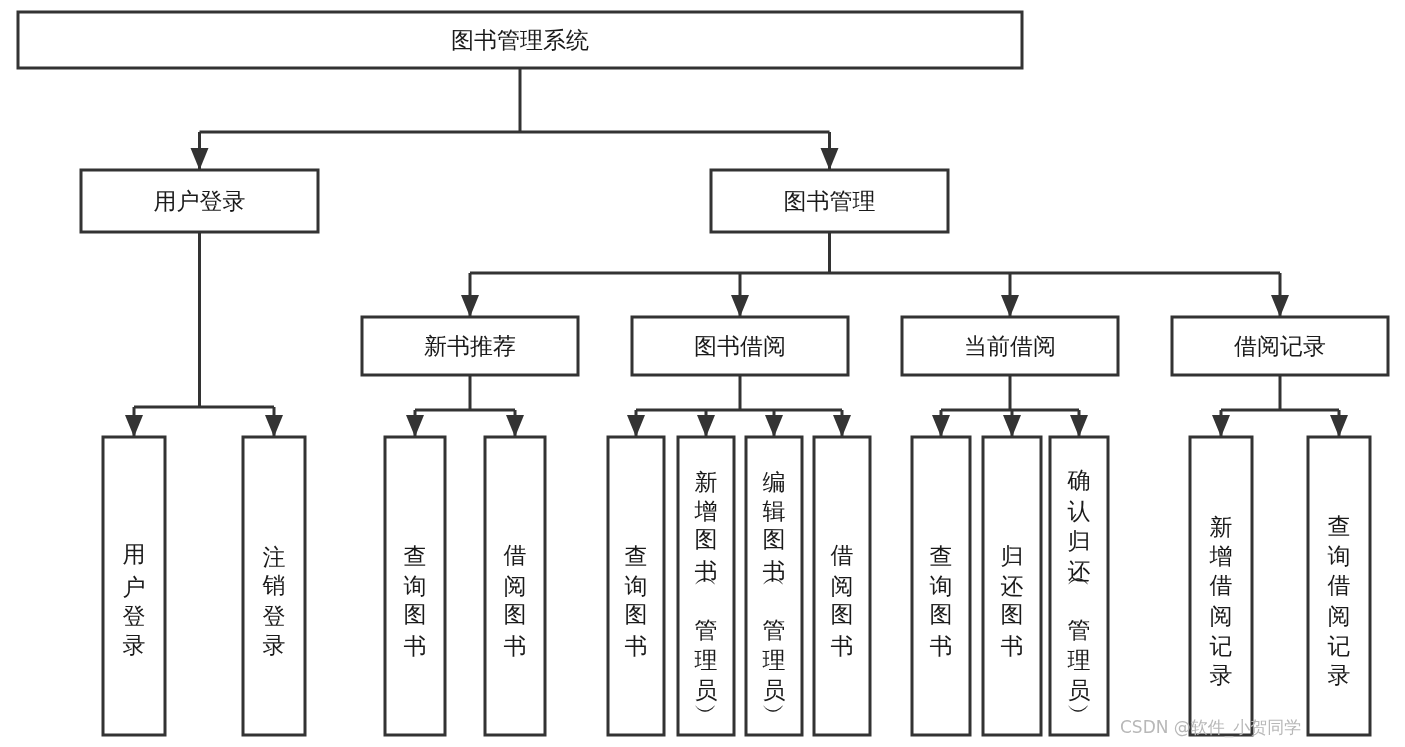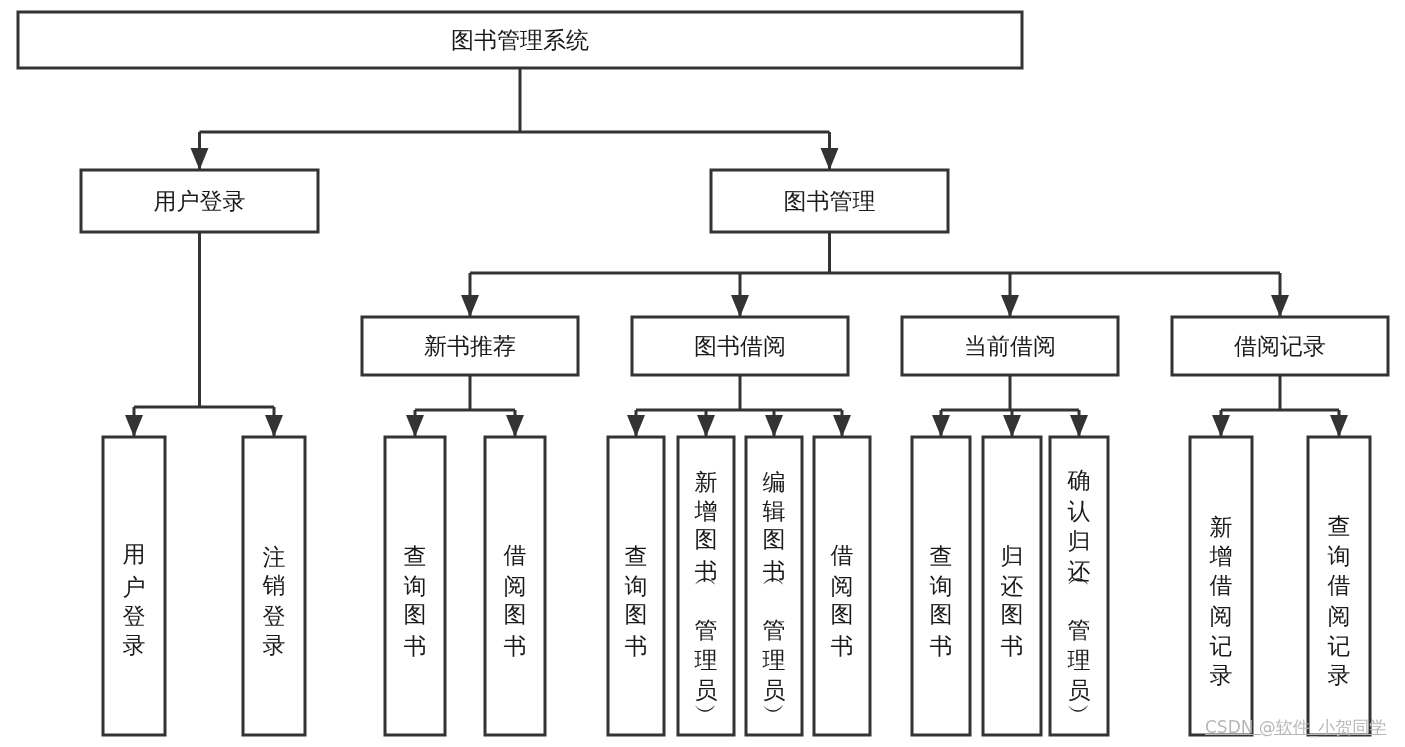--- a/index.html
+++ b/index.html
@@ -199,15 +199,15 @@
         <span style="display: block; font-size: 23px; letter-spacing: 30px;">确认归还（管理员）</span>
       </div>
       <div class="node-label-v" style="left: 1190px; top: 437px; width: 62px; height: 298px;">
         <span style="display: block; font-size: 23px; letter-spacing: 30px;">新增借阅记录</span>
       </div>
       <div class="node-label-v" style="left: 1308px; top: 437px; width: 62px; height: 298px;">
         <span style="display: block; font-size: 23px; letter-spacing: 30px;">查询借阅记录</span>
       </div>
     </div>
 
-  <div class="watermark" style="left: 1205px; top: 716px; text-decoration: underline;">CSDN @软件_小贺同学</div>
+  <div class="watermark" style="left: 1120px; top: 716px;">CSDN @软件_小贺同学</div>
 
 </div>
 
 </body></html>

